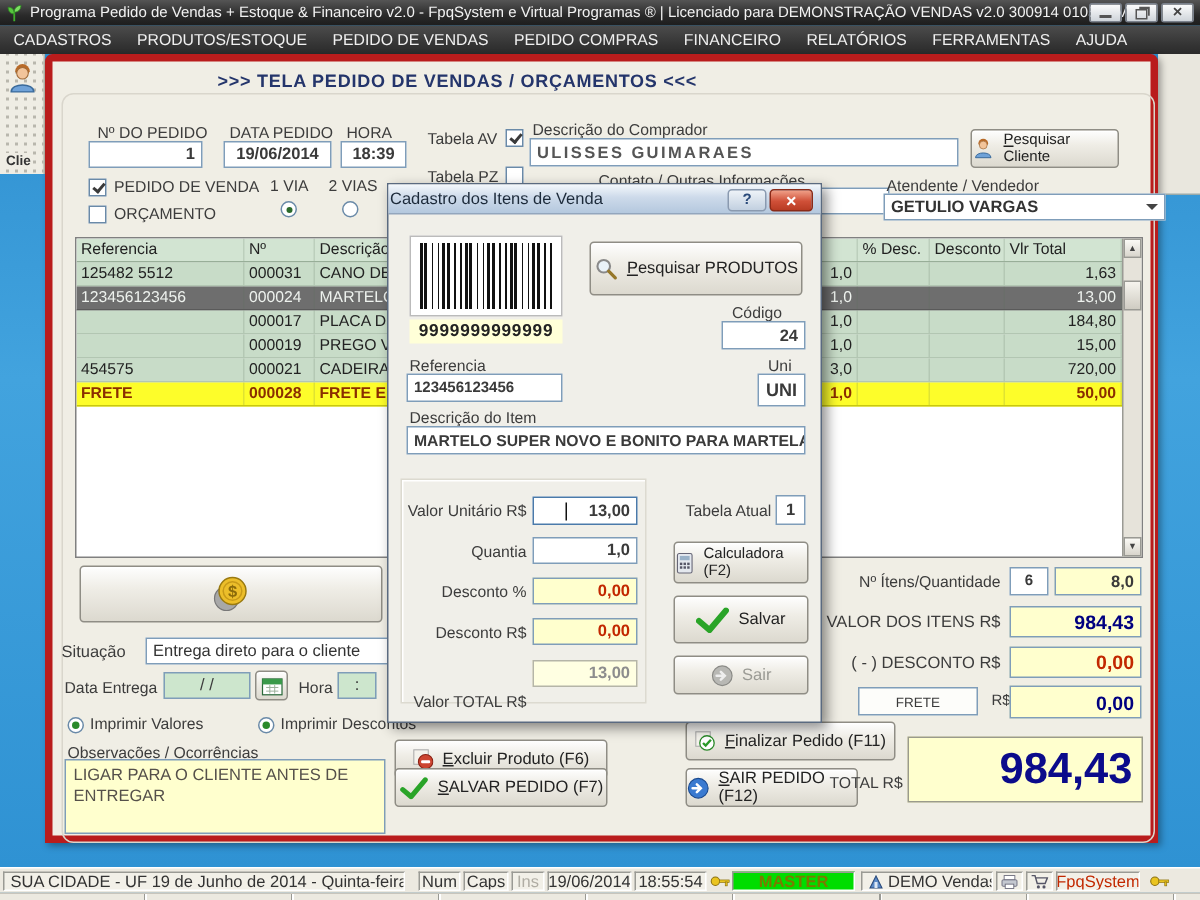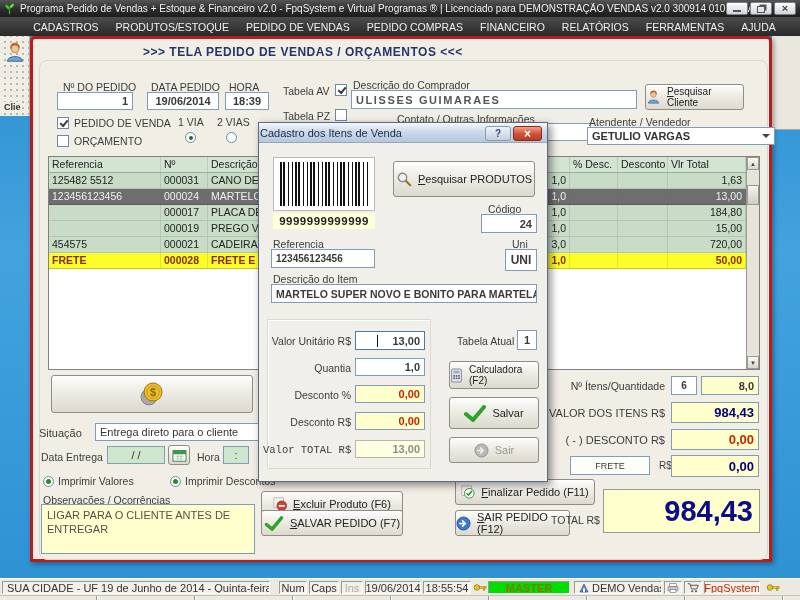--- a/index.html
+++ b/index.html
@@ -16,40 +16,40 @@
   .winbtn { width:22px; height:13px; background:linear-gradient(#fdfdfd,#cfd4da); border:1px solid #7a818c;
     border-radius:2px; font-size:9px; line-height:11px; text-align:center; color:#444; }
   .winbtn.restore::before { content:""; display:inline-block; width:6px; height:5px; border:1px solid #555;
     box-shadow:2px -2px 0 -0.5px #555; margin-top:3px; }
   .winbtn.min::before { content:""; display:inline-block; width:8px; height:2px; background:#555; margin-top:7px; }
   .winbtn.close::before { content:"×"; font-weight:bold; font-size:11px; color:#444; }
 
   
   .menubar { position:absolute; left:0; top:17px; width:800px; height:19px;
     background:linear-gradient(#4c4c4c,#333 70%,#2b2b2b); display:flex; align-items:center;
-    gap:17px; padding-left:9px;justify-content:center; }
+    gap:17px; padding-left:9px; }
   .menubar span { color:#f0f0f0; font-size:10.5px; white-space:nowrap; }
 
   
   .desktop { position:absolute; left:0; top:36px; width:800px; height:542px;
     background:linear-gradient(180deg,#2e8fd0,#42a3de 40%,#2f92d3); }
   .right-patch { position:absolute; left:772px; top:36px; width:28px; height:94px;
     background:#e9e7de; border-bottom:1px solid #9aa; }
 
   
   .side-toolbar { position:absolute; left:0; top:36px; width:30px; height:80px;
     background:#efede4; border-right:1px solid #b8b6ac;
     background-image:radial-gradient(#b9b7ad 1px, transparent 1px); background-size:6px 6px; background-position:2px 3px; }
   .side-toolbar .person { position:absolute; left:4px; top:6px; }
   .side-toolbar .lbl { position:absolute; left:3px; bottom:4px; font-size:9px; font-weight:bold; color:#333;
     background:#efede4; padding:0 1px; }
 
   
   .formwin { position:absolute; left:30px; top:36px; width:742px; height:526px;
-    background:#f0eee5; border:3px solid #b91c1c; border-radius:5px 5px 0 0;
+    background:#f0eee5; border:5px solid #b91c1c; border-radius:5px 5px 0 0;
     box-shadow:2px 2px 5px rgba(0,0,0,.35); }
   .form-outline { position:absolute; left:6px; top:21px; width:729px; height:500px;
     border:1px solid #d9d6cc; border-radius:8px; }
   .form-header { position:absolute; left:110px; top:6px; font-size:12px; font-weight:bold;
     color:#24356b; letter-spacing:0.5px; }
 
   .lbl { position:absolute; font-size:10.5px; color:#3c3c3c; white-space:nowrap; }
   .fld { position:absolute; background:#fff; border:1px solid #7f9db9; font-size:11px; font-weight:bold;
     color:#3a3a3a; padding:1px 4px; display:flex; align-items:center; overflow:hidden; white-space:nowrap; }
   .fld.right { justify-content:flex-end; }
@@ -431,21 +431,21 @@
     <div class="fld right" style="left:96px;top:208px;width:70px;height:19px;border-color:#4a7aaa;">
       <span class="caret"></span>
       <span>13,00</span>
     </div>
     <div class="lblr" style="left:10px;top:239px;width:82px;">Quantia</div>
     <div class="fld right" style="left:96px;top:235px;width:70px;height:18px;">1,0</div>
     <div class="lblr" style="left:10px;top:266px;width:82px;">Desconto %</div>
     <div class="fld yellow right red" style="left:96px;top:262px;width:70px;height:18px;">0,00</div>
     <div class="lblr" style="left:10px;top:293px;width:82px;">Desconto R$</div>
     <div class="fld yellow right red" style="left:96px;top:289px;width:70px;height:18px;">0,00</div>
-    <div class="lblr" style="left:4px;top:321px;width:88px;font-family:Liberation Mono, monospace;">Valor TOTAL R$</div>
+    <div class="lblr" style="left:4px;top:339px;width:88px;">Valor TOTAL R$</div>
     <div class="fld dim right" style="left:96px;top:317px;width:70px;height:18px;">13,00</div>
 
     <div class="lbl" style="left:198px;top:212px;">Tabela Atual</div>
     <div class="fld center" style="left:258px;top:207px;width:20px;height:20px;">1</div>
 
     <div class="btn" style="left:190px;top:238px;width:90px;height:28px;font-size:10px;">
       <span class="icon">
         <svg width="13" height="15" viewBox="0 0 16 18">
             <rect x="2" y="1" width="12" height="16" rx="1.5" fill="#e4e8ee" stroke="#667" stroke-width="0.9"></rect>
             <rect x="4" y="3" width="8" height="3.5" fill="#9ab2c8"></rect>

